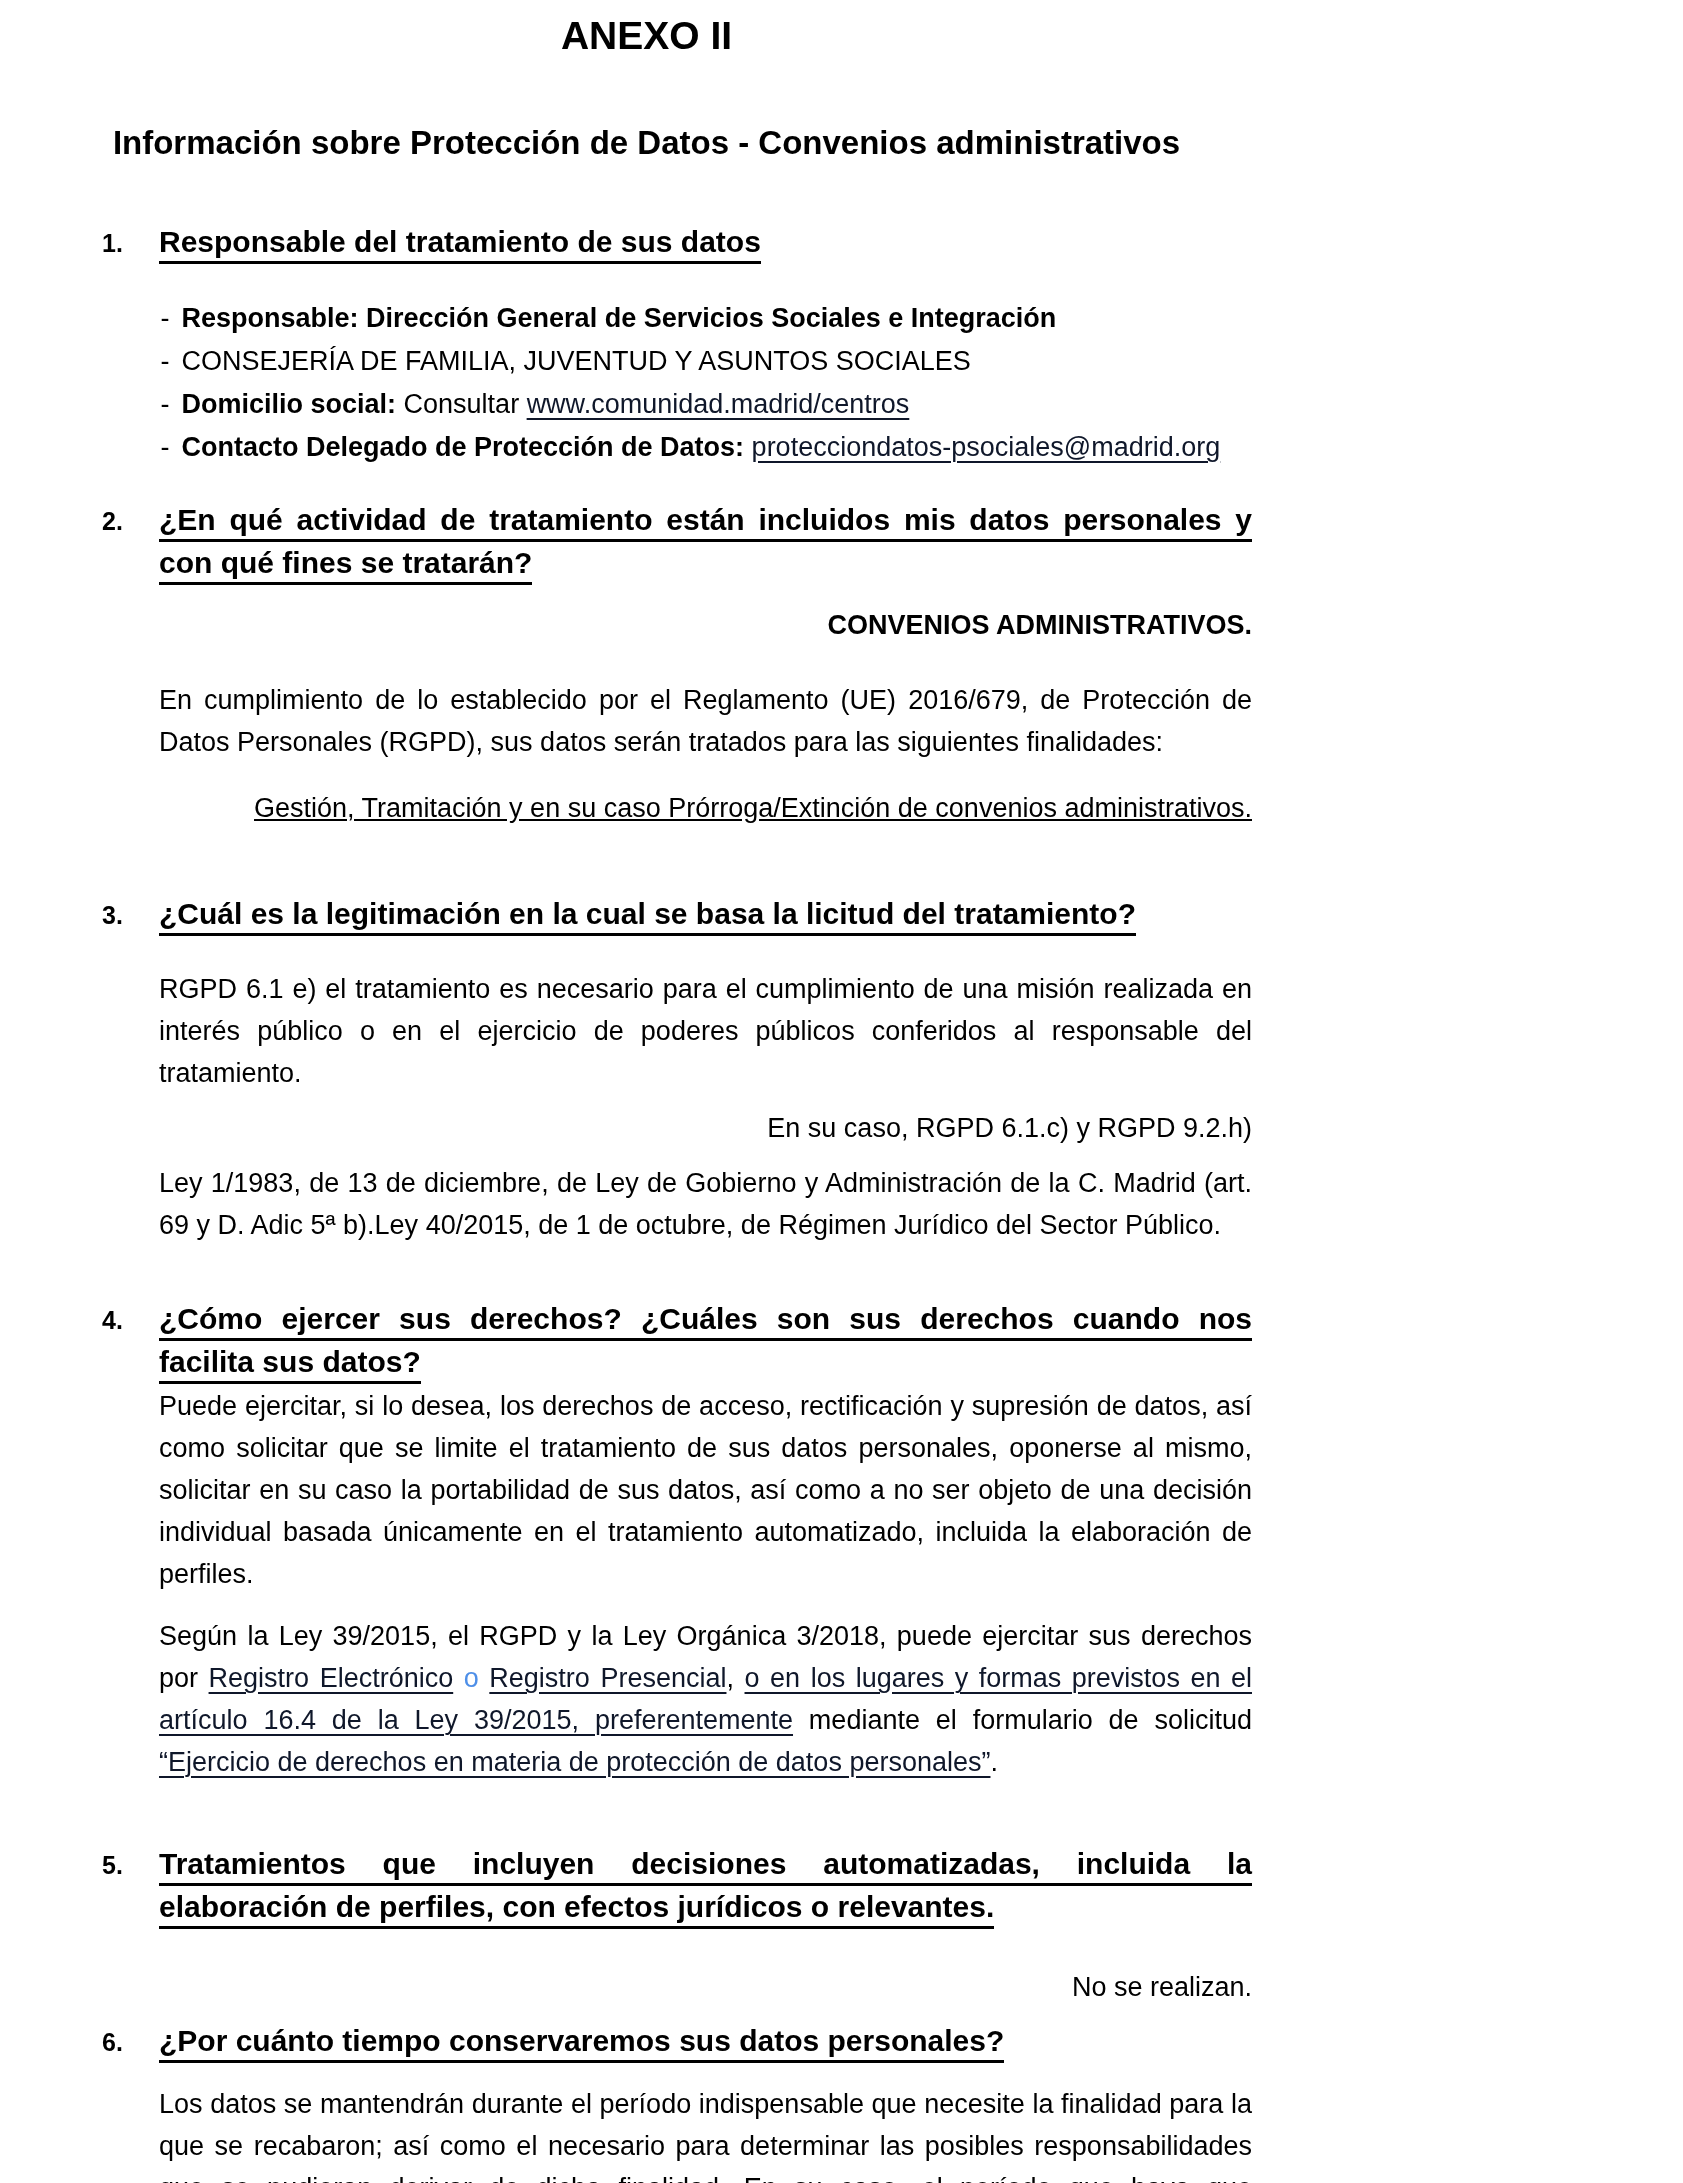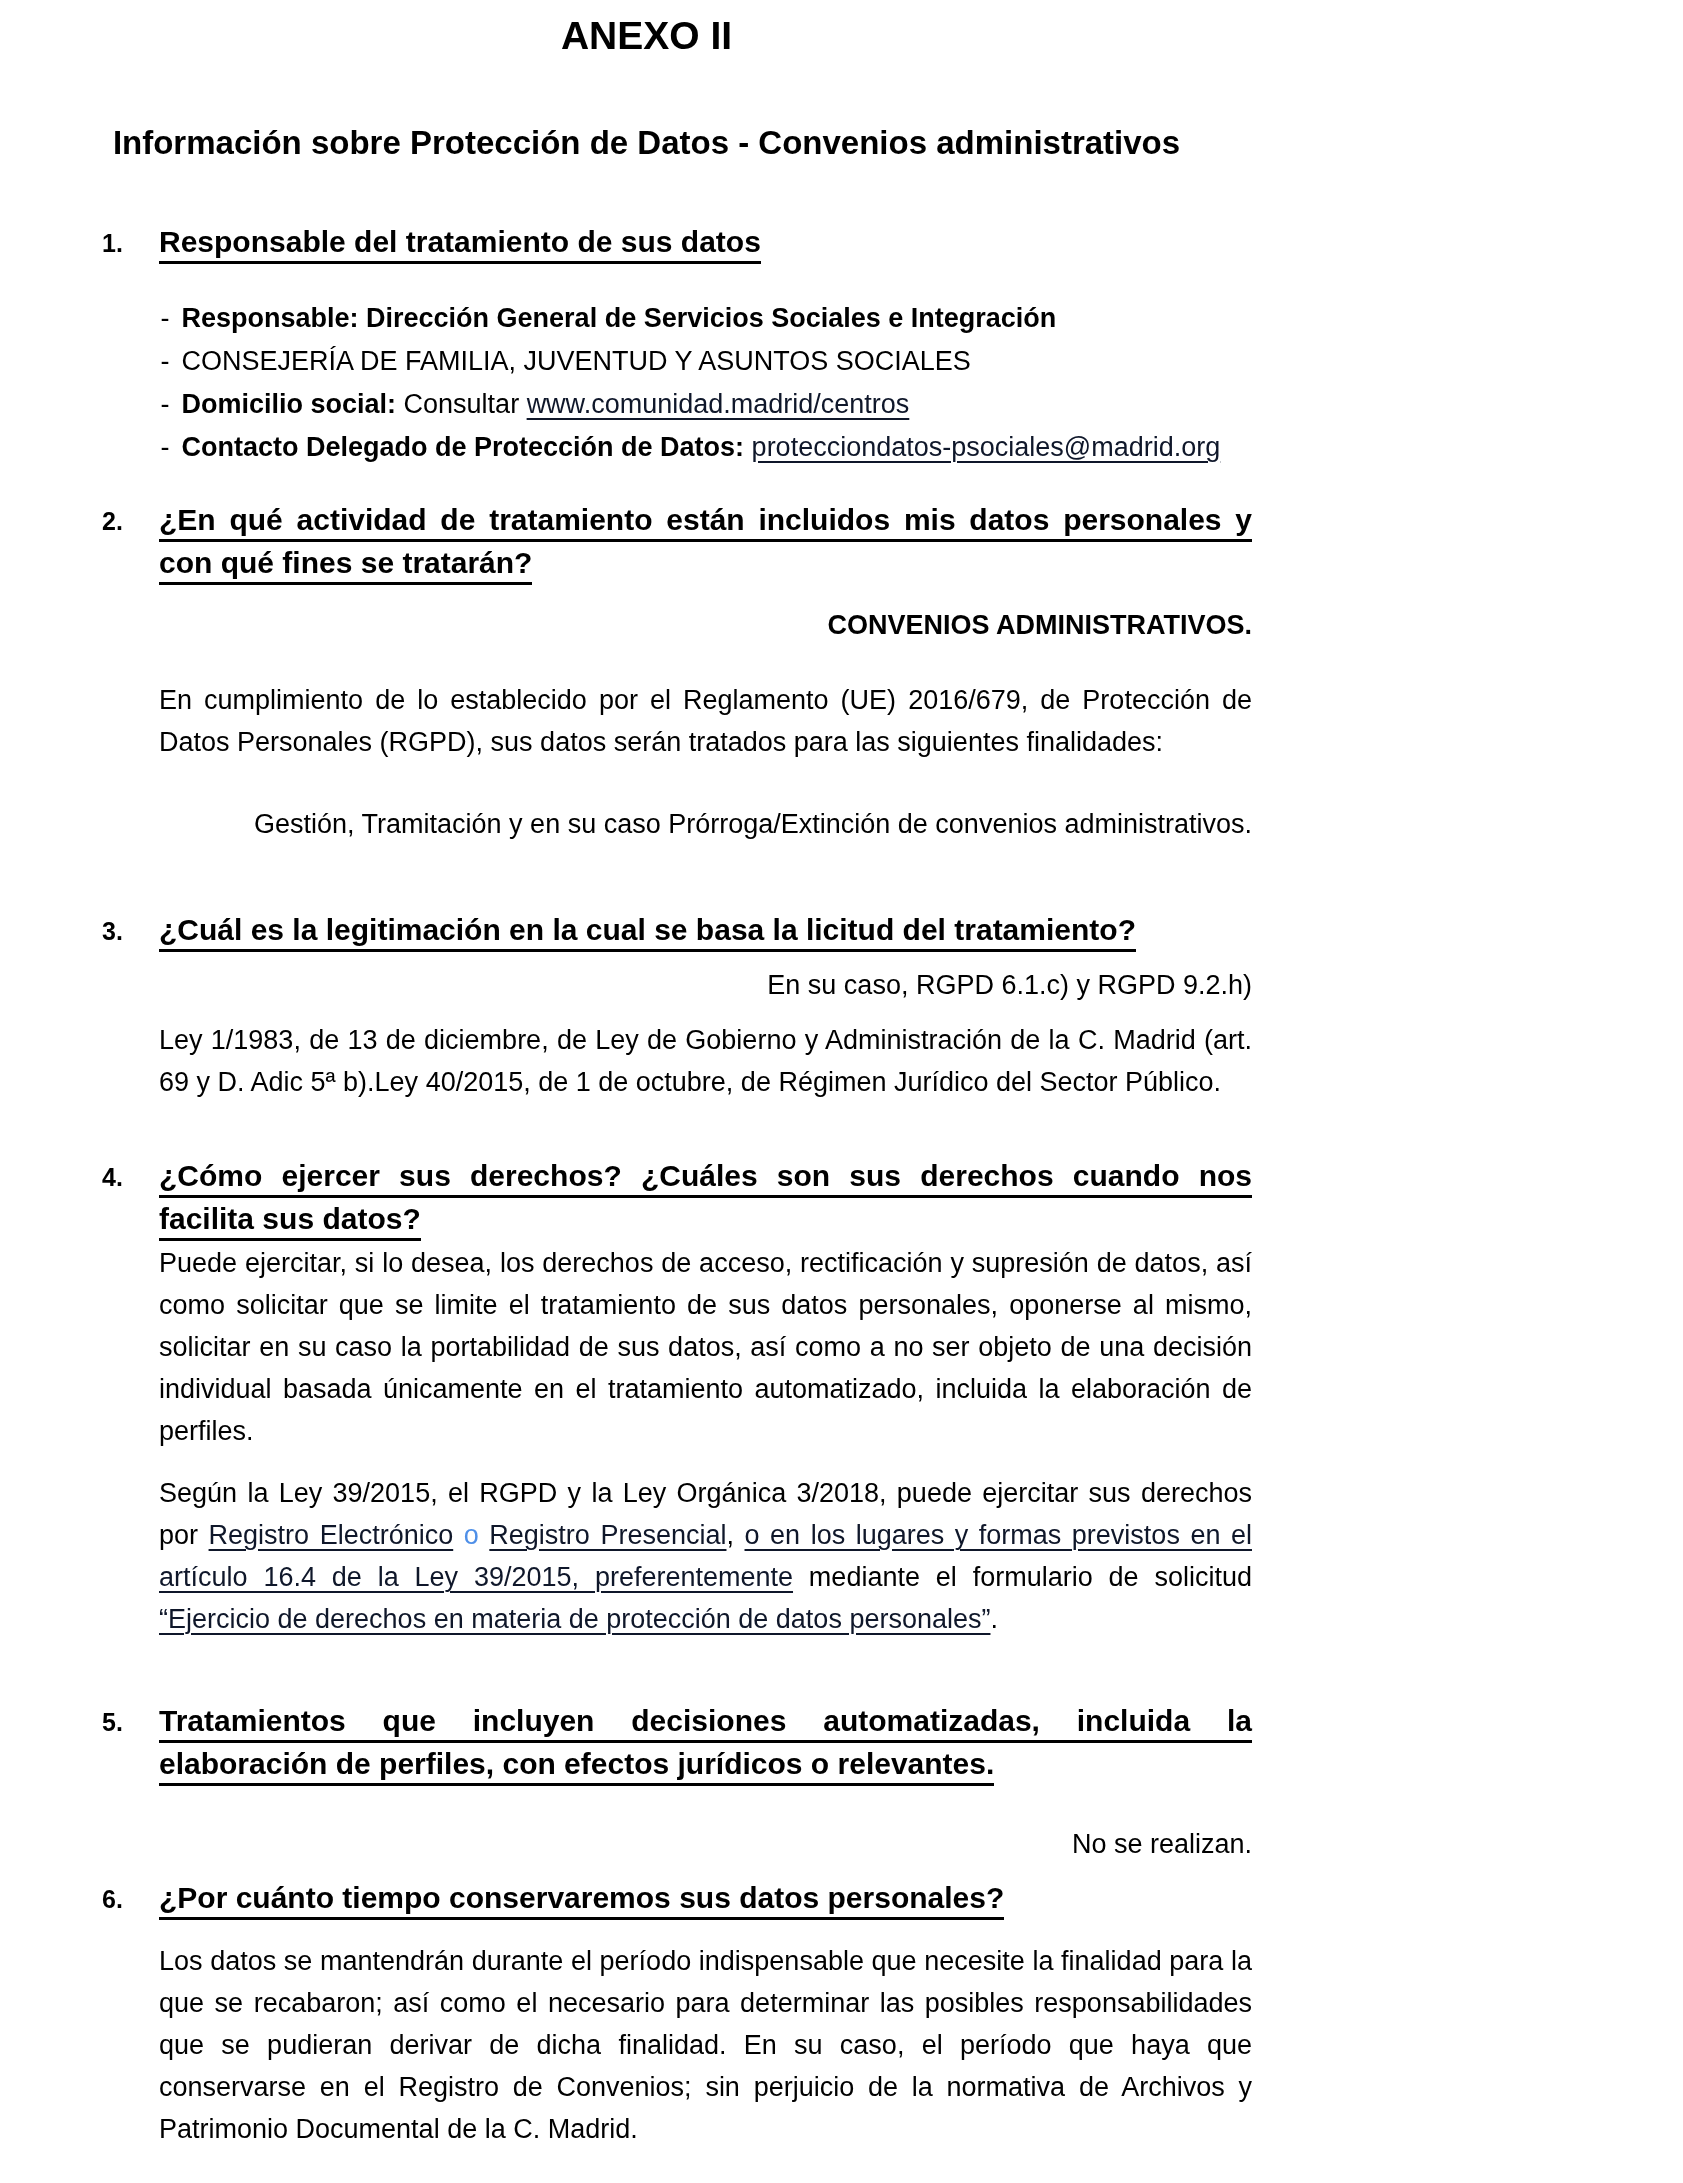--- a/index.html
+++ b/index.html
@@ -48,21 +48,21 @@
   a.lnk-light{
     color:#4E8FE8;
     text-decoration:none;
     cursor:pointer;
   }
   
   .m-sec1{margin-top:56px;}
   .m-sec2{margin-top:29px;}
   .m-convenios{margin-top:19.7px;}
   .m-cumplimiento{margin-top:33px;}
-  .m-gestion{margin-top:40px;}
+  .m-gestion{margin-top:24px;text-decoration:underline;}
   .m-sec3{margin-top:63px;}
   .m-rgpd{margin-top:33px;}
   .m-caso{margin-top:13px;}
   .m-ley{margin-top:13px;}
   .m-sec4{margin-top:51px;}
   .m-puede{margin-top:2px;}
   .m-segun{margin-top:20.4px;}
   .m-sec5{margin-top:59px;}
   .m-norealizan{margin-top:38px;}
   .m-sec6{margin-top:11.4px;}
@@ -98,20 +98,21 @@
       <div class="para left bold m-convenios">CONVENIOS ADMINISTRATIVOS.</div>
       <div class="para m-cumplimiento">En cumplimiento de lo establecido por el Reglamento (UE) 2016/679, de Protección de Datos Personales (RGPD), sus datos serán tratados para las siguientes finalidades:</div>
       <div class="para left m-gestion">Gestión, Tramitación y en su caso Prórroga/Extinción de convenios administrativos.</div>
     </div>
   </div>
 
   <div class="section m-sec3">
     <div class="sec-num">3.</div>
     <div class="body">
       <div class="sec-heading"><span class="hu">¿Cuál es la legitimación en la cual se basa la licitud del tratamiento?</span></div>
+      <div class="para m-rgpd">RGPD 6.1 e) el tratamiento es necesario para el cumplimiento de una misión realizada en interés público o en el ejercicio de poderes públicos conferidos al responsable del tratamiento.</div>
       <div class="para left m-caso">En su caso, RGPD 6.1.c) y RGPD 9.2.h)</div>
       <div class="para m-ley">Ley 1/1983, de 13 de diciembre, de Ley de Gobierno y Administración de la C. Madrid (art. 69 y D. Adic 5ª b).Ley 40/2015, de 1 de octubre, de Régimen Jurídico del Sector Público.</div>
     </div>
   </div>
 
   <div class="section m-sec4">
     <div class="sec-num">4.</div>
     <div class="body">
       <div class="sec-heading"><span class="hu">¿Cómo ejercer sus derechos? ¿Cuáles son sus derechos cuando nos facilita sus datos?</span></div>
       <div class="para m-puede">Puede ejercitar, si lo desea, los derechos de acceso, rectificación y supresión de datos, así como solicitar que se limite el tratamiento de sus datos personales, oponerse al mismo, solicitar en su caso la portabilidad de sus datos, así como a no ser objeto de una decisión individual basada únicamente en el tratamiento automatizado, incluida la elaboración de perfiles.</div>

